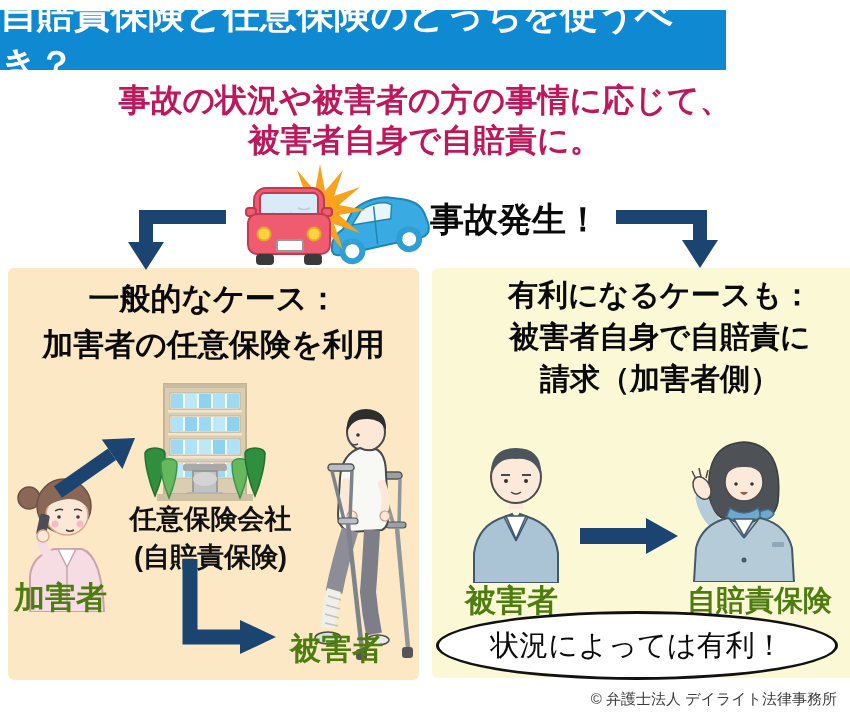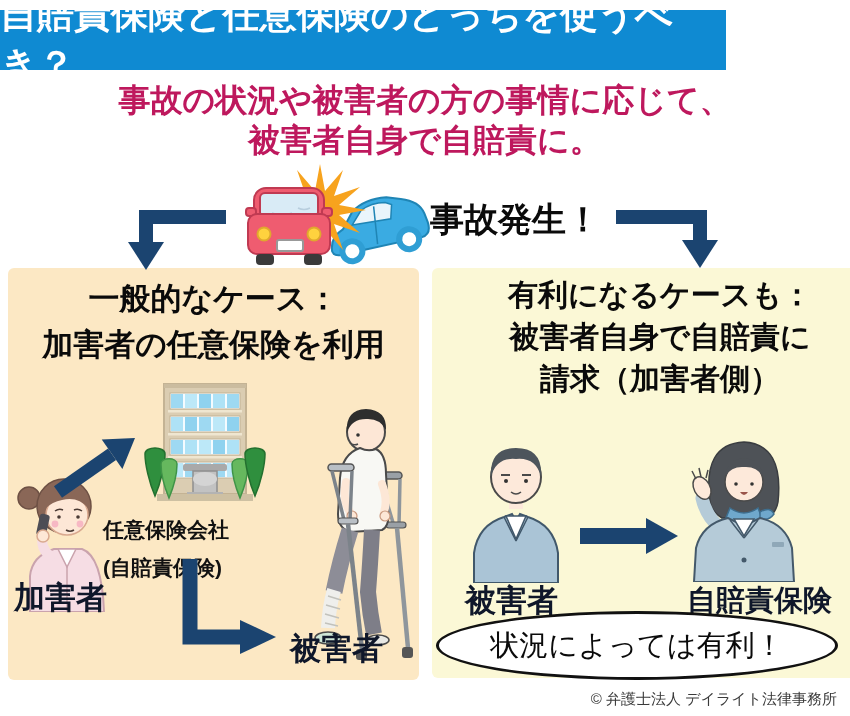--- a/index.html
+++ b/index.html
@@ -17,23 +17,23 @@
   .accident-label { left:430px; top:197px; font-size:34px; font-weight:800; color:#0a0a0a; }
 
   .panel { border-radius:6px; }
   .panel-left  { left:8px;   top:268px; width:411px; height:412px; background:#fce8c4; }
   .panel-right { left:432px; top:268px; width:456px; height:410px; background:#fbf8d6; }
 
   .panel-title { width:100%; text-align:center; font-weight:800; color:#0a0a0a; }
   .pl-title { top:8px;  font-size:31px; line-height:46px; }
   .pr-title { top:6px;  font-size:30px; line-height:42px; }
 
-  .company-label { left:95px; top:243px; width:215px; 
-                   font-size:21px; font-weight:800; line-height:38px; }
-  .lbl { font-size:31px; font-weight:800; color:#0f172a; }
+  .company-label { left:95px; top:232px; width:215px; text-align:center;
+                   font-size:27px; font-weight:800; line-height:38px; }
+  .lbl { font-size:31px; font-weight:800; color:#4d7c0f; }
   .lbl-perp   { left:6px;   top:309px; }
   .lbl-victim-l { left:282px; top:360px; }
   .lbl-victim-r { left:33px;  top:312px; }
   .lbl-insurer  { left:255px; top:313px; font-size:29px;text-align:center; }
 
   .badge-oval { left:436px; top:611px; width:402px; height:69px; background:#fff;
                 border:3px solid #111; border-radius:50%; z-index:5;
                 display:flex; align-items:center; justify-content:center; }
   .badge-text { font-size:29px; font-weight:400; color:#0a0a0a; }
 

